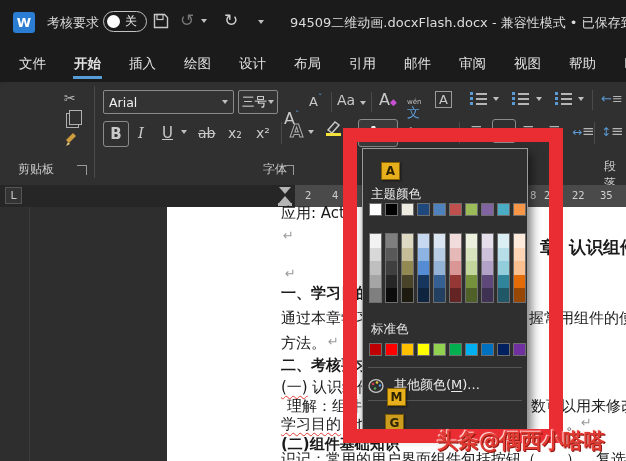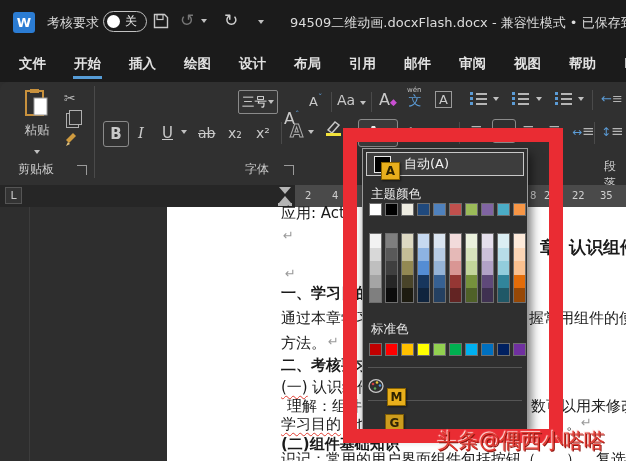--- a/index.html
+++ b/index.html
@@ -19,21 +19,21 @@
   #save-icon{left:153px;top:13px;}
   #undo-icon{left:180px;top:10px;font-size:17px;color:#767676;}
   #redo-icon{left:224px;top:10px;font-size:17px;color:#cfcfcf;}
   .chev{width:0;height:0;border-left:3.5px solid transparent;border-right:3.5px solid transparent;
         border-top:4px solid #c0c0c0;display:inline-block;}
   #tb-overflow{left:258px;top:20px;}
   #doc-title{left:290px;top:14px;width:336px;white-space:nowrap;overflow:hidden;color:#dcdcdc;}
   
   #menubar{left:0;top:45px;width:626px;height:37px;background:#1b1b1b;display:flex;
            align-items:center;padding-left:18px;gap:26px;box-sizing:border-box;}
-  .tab{color:#e2e2e2;font-size:13.5px;white-space:nowrap;padding:6px 1px;font-weight:bold;}
+  .tab{color:#e2e2e2;font-size:13.5px;white-space:nowrap;padding:6px 1px;}
   .tab.active{font-weight:bold;border-bottom:3px solid #569cd6;padding-bottom:3px;}
   
   #ribbon{left:0;top:82px;width:626px;height:103px;background:#303030;border-radius:8px 0 0 0;}
   .vdiv{width:1px;background:#4a4a4a;}
   .gi{color:#c9c9c9;font-size:14px;}
   .glabel{color:#cccccc;font-size:12px;}
   .btnbox{border:1px solid #8a8a8a;border-radius:3px;box-sizing:border-box;}
   .combo{background:#333333;border:1px solid #8a8a8a;border-radius:2px;color:#f0f0f0;
          font-size:12.5px;display:flex;align-items:center;padding:0 5px;box-sizing:border-box;}
   .combo .chev{margin-left:auto;}
@@ -89,21 +89,21 @@
   #gradient-row{color:#8f8f8f;}
   #grad-icon{width:14px;height:14px;border:1px solid #777;
              background:linear-gradient(135deg,#c0c0c0,#3a3a3a);}
   #grad-arrow{margin-left:auto;font-size:15px;color:#9a9a9a;}
   .keytip{position:absolute;width:19px;height:18px;background:#e8af1c;border:1px solid #8a6400;
           color:#2e2300;font-weight:bold;font-size:12px;text-align:center;line-height:17px;
           z-index:45;box-sizing:border-box;box-shadow:1px 1px 2px rgba(0,0,0,.5);}
   
   #red-rect{left:343px;top:128px;width:220px;height:315px;border:14px solid #ea2c33;
             box-sizing:border-box;z-index:50;}
-  #watermark{left:437px;top:427px;z-index:60;font-size:21px;font-weight:normal;color:#e23b33;
+  #watermark{left:437px;top:427px;z-index:60;font-size:21px;font-weight:bold;color:#e23b33;
              white-space:nowrap;text-shadow:1px 1px 0 #8f1812,-1px -1px 1px #ffe3e0;}
 </style>
 </head>
 <body>
 
 <div class="abs" id="titlebar">
   <div class="abs" id="word-logo">W</div>
   <span class="abs tb-text" id="autosave-label">考核要求</span>
   <div class="abs" id="autosave-toggle">
     <div id="autosave-knob"></div>
@@ -131,50 +131,45 @@
   <span class="tab">邮件</span>
   <span class="tab">审阅</span>
   <span class="tab">视图</span>
   <span class="tab">帮助</span>
   <span class="tab">PDF工具集</span>
 
 </div>
 
 <div class="abs" id="ribbon">
 
-  <div class="abs" style="left:14px;top:6px;width:46px;height:62px;text-align:center">
-    <svg width="26" height="30" viewBox="0 0 26 30">
-      <rect x="2" y="3" width="17" height="24" fill="none" stroke="#c8913d" stroke-width="2"></rect>
-      <rect x="6" y="1" width="9" height="4" fill="#c8913d"></rect>
-      <rect x="10" y="10" width="13" height="17" fill="#fff" stroke="#9a9a9a"></rect>
-    </svg>
-    <div class="gi" style="font-size:12.5px">粘贴</div>
-    <span class="chev"></span>
-  </div>
   <span class="abs gi" style="left:64px;top:8px;color:#b8b8b8">✂</span>
   <div class="abs ic-copy" style="left:66px;top:31px"></div>
   <svg class="abs" style="left:63px;top:48px" width="17" height="17" viewBox="0 0 17 17">
     <path d="M3 10 l7-7 3 3-7 7z" fill="#cf9b3f"></path>
       <path d="M5 12 l-2 4 4-2z" fill="#e6c680"></path>
   </svg>
   <span class="abs glabel" style="left:18px;top:79px">剪贴板</span>
   <div class="abs launcher" style="left:77px;top:83px"></div>
   <div class="abs vdiv" style="left:94px;top:4px;height:92px"></div>
 
+  <div class="abs combo" style="left:103px;top:8px;width:131px;height:24px">
+    <span>Arial</span>
+      <span class="chev"></span>
+  </div>
   <div class="abs combo" style="left:238px;top:8px;width:40px;height:24px;padding:0 3px">
     <span>三号</span>
       <span class="chev"></span>
   </div>
   <span class="abs gi" style="left:284px;top:27px;font-size:16px"><span>A</span><sup class="blue" style="font-size:9px">ˆ</sup></span>
   <span class="abs gi" style="left:309px;top:11px;font-size:13px"><span>A</span><sup class="blue" style="font-size:9px">ˇ</sup></span>
   <div class="abs vdiv" style="left:331px;top:10px;height:20px"></div>
   <span class="abs gi" style="left:337px;top:10px"><span>Aa</span> <span class="chev"></span></span>
   <div class="abs vdiv" style="left:371px;top:10px;height:20px"></div>
   <span class="abs gi" style="left:379px;top:8px;font-size:16px"><span>A</span><span style="color:#c94fd2;font-size:9px">◆</span></span>
-  <div class="abs" style="left:407px;top:4px;text-align:right">
+  <div class="abs" style="left:407px;top:16px;text-align:left">
     <div style="font-size:7px;color:#c0c0c0">wén</div>
     <div class="blue" style="font-size:13px;margin-top:-2px">文</div>
   </div>
   <span class="abs gi" style="left:435px;top:9px;border:1px solid #9a9a9a;padding:0 3px;font-size:13px">A</span>
 
   <div class="abs btnbox" style="left:103px;top:39px;width:26px;height:26px;text-align:center">
     <span class="gi" style="font-weight:bold;font-size:15px;line-height:24px">B</span>
   </div>
   <span class="abs gi" style="left:138px;top:42px;font-style:italic;font-family:'DejaVu Serif',serif;font-size:15px">I</span>
   <span class="abs gi" style="left:162px;top:42px;text-decoration:underline;font-size:15px">U</span>
@@ -191,21 +186,21 @@
       <rect x="2" y="13" width="15" height="3" fill="#f2e23b"></rect>
     </svg>
   </div>
   <div class="abs btnbox" style="left:358px;top:37px;width:40px;height:28px;display:flex;align-items:center;justify-content:center;gap:3px;background:#3a3a3a">
     <span style="color:#e8e8e8;font-weight:bold;font-size:14px;border-bottom:4px solid #e02b20;line-height:14px">A</span>
     <span class="chev"></span>
   </div>
   <span class="abs gi" style="left:406px;top:42px;color:#8f8f8f">A</span>
   <span class="abs gi" style="left:432px;top:42px;color:#9f9f9f">⊙</span>
   <div class="abs vdiv" style="left:459px;top:40px;height:22px"></div>
-  <span class="abs glabel" style="left:245px;top:79px">字体</span>
+  <span class="abs glabel" style="left:263px;top:79px">字体</span>
   <div class="abs launcher" style="left:284px;top:83px"></div>
 
   <div class="abs ic-lines" style="left:470px;top:10px"></div>
   <span class="abs chev" style="left:493px;top:15px"></span>
   <div class="abs ic-lines" style="left:512px;top:10px"></div>
   <span class="abs chev" style="left:536px;top:15px"></span>
   <div class="abs ic-lines" style="left:555px;top:10px"></div>
   <span class="abs chev" style="left:578px;top:15px"></span>
   <div class="abs vdiv" style="left:592px;top:8px;height:20px"></div>
   <span class="abs blue" style="left:601px;top:9px;font-size:13px">←<span style="color:#b5b5b5">≡</span></span>
@@ -262,24 +257,20 @@
   <span class="dl body" style="left:531px;top:398px">数可以用来修改</span>
   <span class="dl body wavy" style="left:281px;top:416px">学习目的</span>
   <span class="dl body" style="left:341px;top:416px">，也</span>
   <span class="dl body" style="left:566px;top:416px">。</span>
   <span class="dl mark" style="left:581px;top:416px">↵</span>
   <span class="dl h2" style="left:281px;top:436px">(二)组件基础知识</span>
   <span class="dl body" style="left:281px;top:451px">识记：常用的用户界面组件包括按钮（　　）、复选框（</span>
 </div>
 
 <div class="abs" id="dropdown">
-  <div class="abs" id="auto-row">
-    <div id="auto-swatch"></div>
-    <span id="auto-label">自动(A)</span>
-  </div>
   <span class="sec-label" style="left:8px;top:37px">主题颜色</span>
   <div class="swrow" style="left:6px;top:54px">
       <div class="sw" style="background: rgb(255, 255, 255);"></div>
       <div class="sw" style="background: rgb(0, 0, 0);"></div>
       <div class="sw" style="background: rgb(238, 236, 225);"></div>
       <div class="sw" style="background: rgb(31, 73, 125);"></div>
       <div class="sw" style="background: rgb(79, 129, 189);"></div>
       <div class="sw" style="background: rgb(192, 80, 77);"></div>
       <div class="sw" style="background: rgb(155, 187, 89);"></div>
       <div class="sw" style="background: rgb(128, 100, 162);"></div>
@@ -373,20 +364,21 @@
     </div>
   <div class="ddsep" style="top:218px"></div>
   <div class="ddrow" style="top:224px;height:24px">
     <svg width="17" height="15" viewBox="0 0 17 15">
       <ellipse cx="8" cy="8" rx="7" ry="6.3" fill="none" stroke="#c8c8c8" stroke-width="1.3"></ellipse>
       <circle cx="5" cy="6" r="1.3" fill="#d24040"></circle>
         <circle cx="9" cy="4.5" r="1.3" fill="#e8c93a"></circle>
       <circle cx="12" cy="7.5" r="1.3" fill="#4a8fd4"></circle>
         <circle cx="7" cy="10.5" r="1.3" fill="#58a85a"></circle>
     </svg>
+    <span><span>其他颜色(</span><u>M</u><span>)...</span></span>
   </div>
   <div class="ddsep" style="top:251px"></div>
 </div>
 
 <div class="abs keytip" style="left:381px;top:162px">A</div>
 <div class="abs keytip" style="left:387px;top:388px">M</div>
 <div class="abs keytip" style="left:385px;top:414px;opacity:.85">G</div>
 
 <div class="abs" id="red-rect"></div>
 <div class="abs" id="watermark">头条@偶西小嗒嗒</div>

